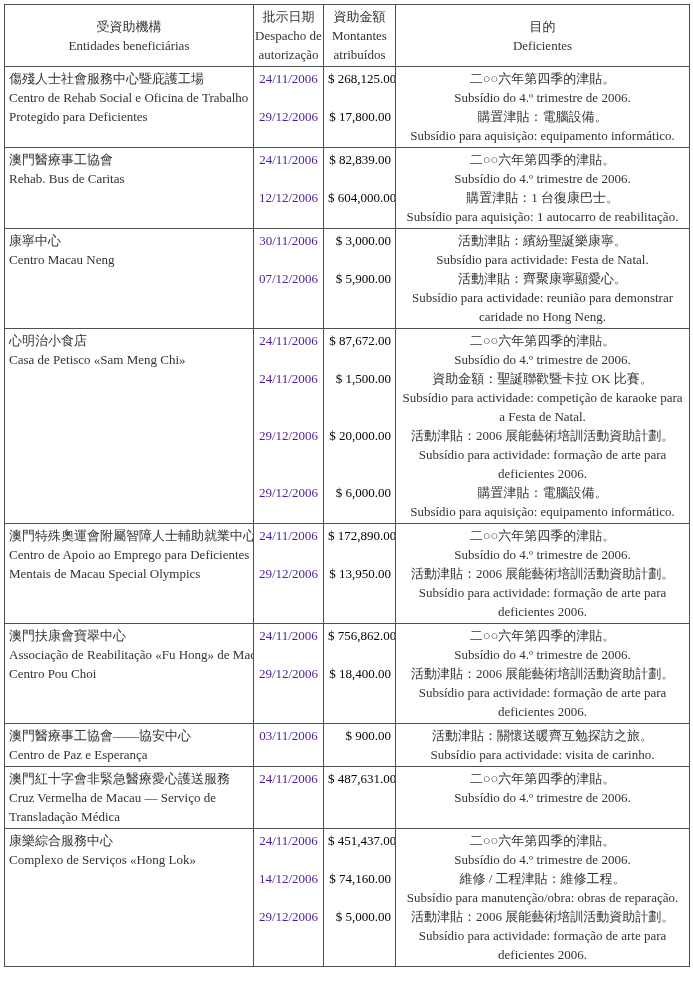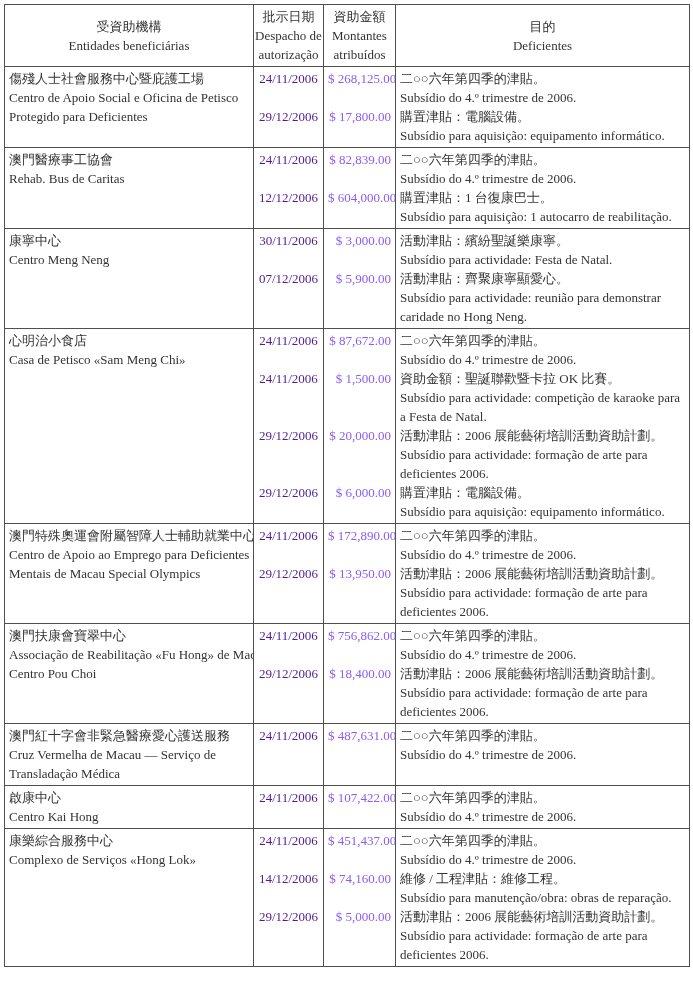--- a/index.html
+++ b/index.html
@@ -40,22 +40,22 @@
     text-align: center;
     padding: 2px 1px;
   }
   .ln {
     height: 19px;
     line-height: 19px;
     white-space: nowrap;
   }
   td.cell-entity  { text-align: left; }
   td.cell-date    { text-align: center; color: #4c1d95; }
-  td.cell-amount  { text-align: right;  color: #8b5cf6; }
-  td.cell-purpose { text-align: left; }
+  td.cell-amount  { text-align: right;  color: #000000; }
+  td.cell-purpose { text-align: center; }
 </style>
 </head>
 <body>
 
 <div class="page">
   <table class="gz">
     <colgroup>
       <col class="c1">
         <col class="c2">
         <col class="c3">
@@ -80,21 +80,21 @@
           <th>
             <div class="ln">目的</div>
             <div class="ln">Deficientes</div>
           </th>
         </tr>
       </thead>
     <tbody>
         <tr>
           <td class="cell-entity">
             <div class="ln">傷殘人士社會服務中心暨庇護工場</div>
-            <div class="ln">Centro de Apoio Social e Oficina de Petisco</div>
+            <div class="ln">Centro de Rehab Social e Oficina de Trabalho</div>
             <div class="ln">Protegido para Deficientes</div>
           </td>
           <td class="cell-date">
             <div class="ln">24/11/2006</div>
             <div class="ln">&nbsp;</div>
             <div class="ln">29/12/2006</div>
           </td>
           <td class="cell-amount">
             <div class="ln">$ 268,125.00</div>
             <div class="ln">&nbsp;</div>
@@ -125,21 +125,21 @@
           <td class="cell-purpose">
             <div class="ln">二○○六年第四季的津貼。</div>
             <div class="ln">Subsídio do 4.º trimestre de 2006.</div>
             <div class="ln">購置津貼：1 台復康巴士。</div>
             <div class="ln">Subsídio para aquisição: 1 autocarro de reabilitação.</div>
           </td>
         </tr>
         <tr>
           <td class="cell-entity">
             <div class="ln">康寧中心</div>
-            <div class="ln">Centro Meng Neng</div>
+            <div class="ln">Centro Macau Neng</div>
           </td>
           <td class="cell-date">
             <div class="ln">30/11/2006</div>
             <div class="ln">&nbsp;</div>
             <div class="ln">07/12/2006</div>
           </td>
           <td class="cell-amount">
             <div class="ln">$ 3,000.00</div>
             <div class="ln">&nbsp;</div>
             <div class="ln">$ 5,900.00</div>
@@ -235,45 +235,45 @@
           <td class="cell-purpose">
             <div class="ln">二○○六年第四季的津貼。</div>
             <div class="ln">Subsídio do 4.º trimestre de 2006.</div>
             <div class="ln">活動津貼：2006 展能藝術培訓活動資助計劃。</div>
             <div class="ln">Subsídio para actividade: formação de arte para</div>
             <div class="ln">deficientes 2006.</div>
           </td>
         </tr>
         <tr>
           <td class="cell-entity">
+            <div class="ln">澳門醫療事工協會——協安中心</div>
+            <div class="ln">Centro de Paz e Esperança</div>
+          </td>
+          <td class="cell-date">
+            <div class="ln">03/11/2006</div>
+          </td>
+          <td class="cell-amount">
+            <div class="ln">$ 900.00</div>
+          </td>
+          <td class="cell-purpose">
+            <div class="ln">活動津貼：關懷送暖齊互勉探訪之旅。</div>
+            <div class="ln">Subsídio para actividade: visita de carinho.</div>
+          </td>
+        </tr>
+        <tr>
+          <td class="cell-entity">
             <div class="ln">澳門紅十字會非緊急醫療愛心護送服務</div>
             <div class="ln">Cruz Vermelha de Macau — Serviço de</div>
             <div class="ln">Transladação Médica</div>
           </td>
           <td class="cell-date">
             <div class="ln">24/11/2006</div>
           </td>
           <td class="cell-amount">
             <div class="ln">$ 487,631.00</div>
-          </td>
-          <td class="cell-purpose">
-            <div class="ln">二○○六年第四季的津貼。</div>
-            <div class="ln">Subsídio do 4.º trimestre de 2006.</div>
-          </td>
-        </tr>
-        <tr>
-          <td class="cell-entity">
-            <div class="ln">啟康中心</div>
-            <div class="ln">Centro Kai Hong</div>
-          </td>
-          <td class="cell-date">
-            <div class="ln">24/11/2006</div>
-          </td>
-          <td class="cell-amount">
-            <div class="ln">$ 107,422.00</div>
           </td>
           <td class="cell-purpose">
             <div class="ln">二○○六年第四季的津貼。</div>
             <div class="ln">Subsídio do 4.º trimestre de 2006.</div>
           </td>
         </tr>
         <tr>
           <td class="cell-entity">
             <div class="ln">康樂綜合服務中心</div>
             <div class="ln">Complexo de Serviços «Hong Lok»</div>

